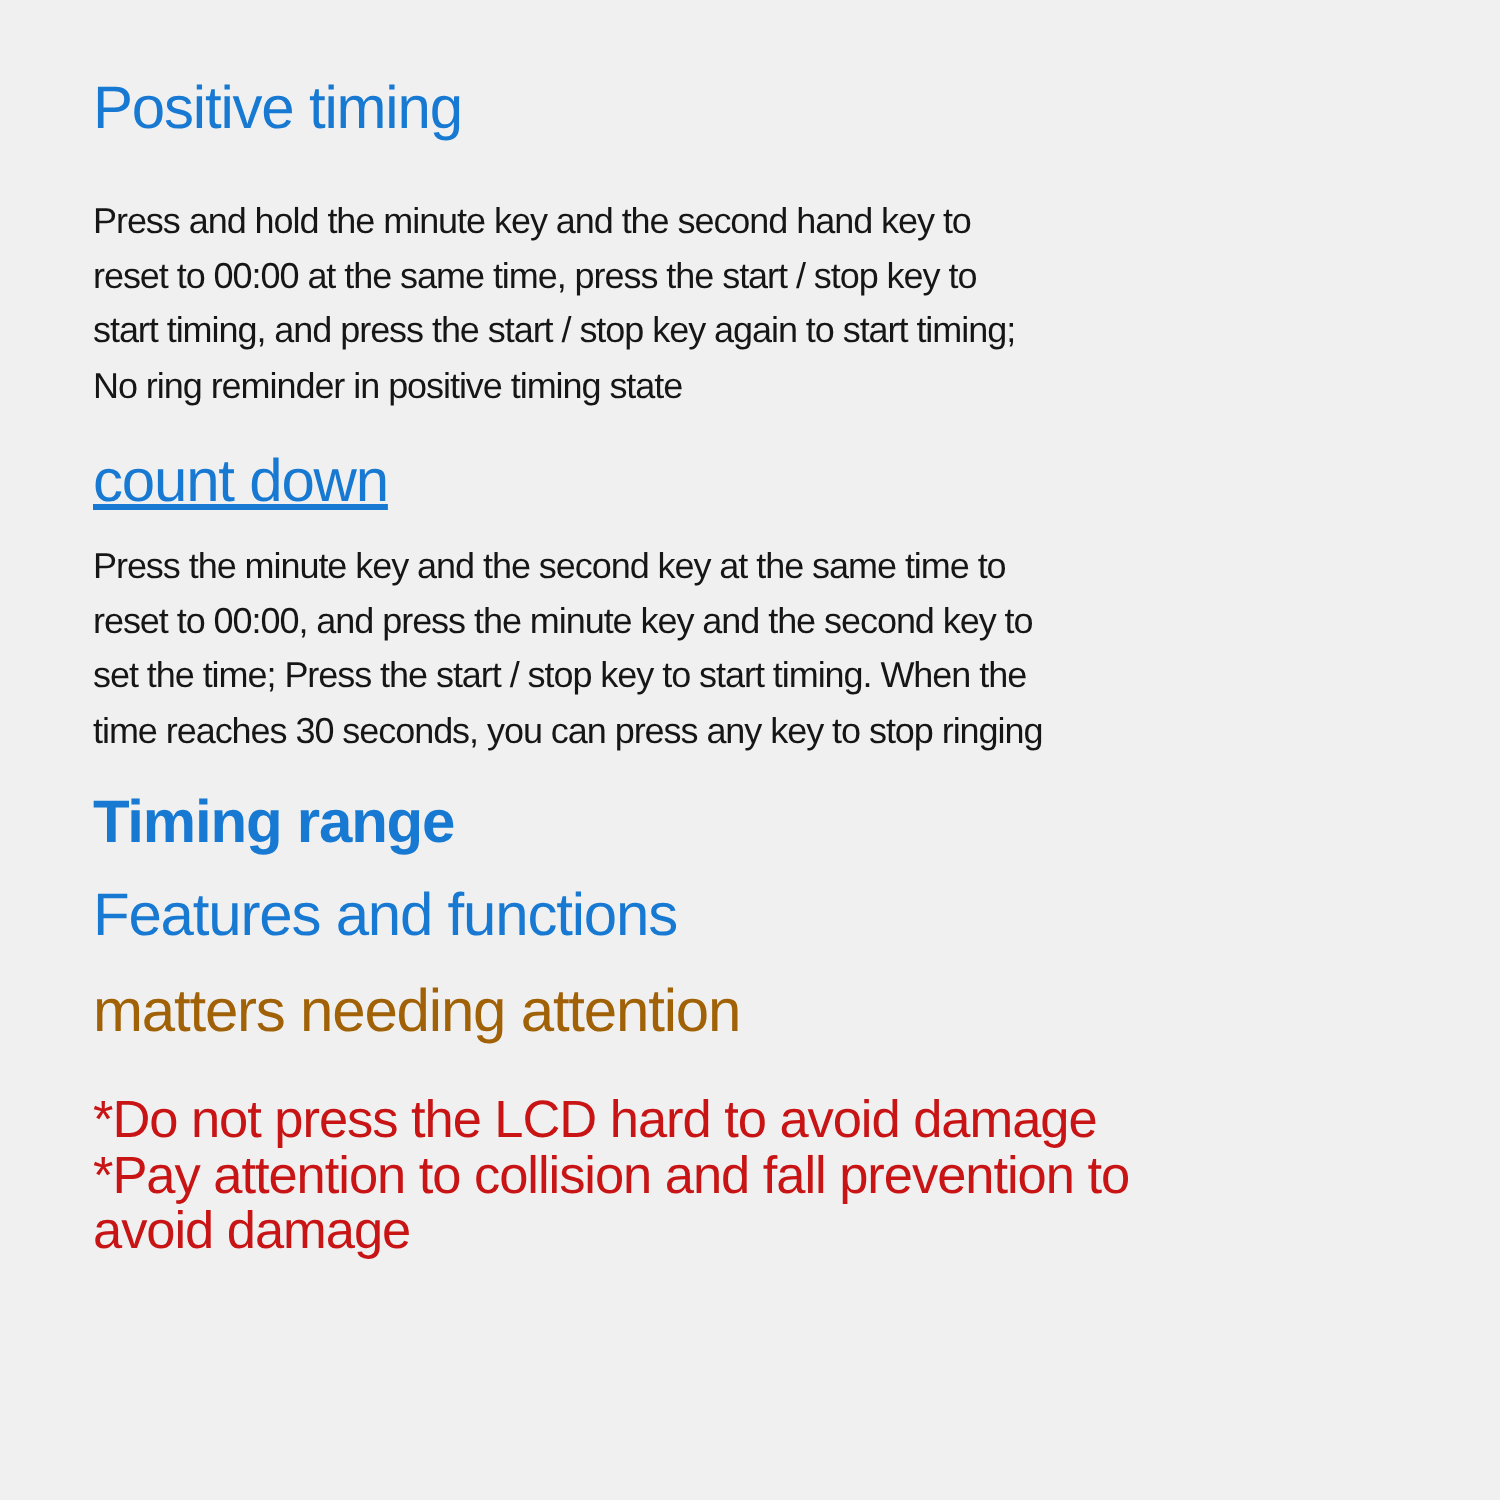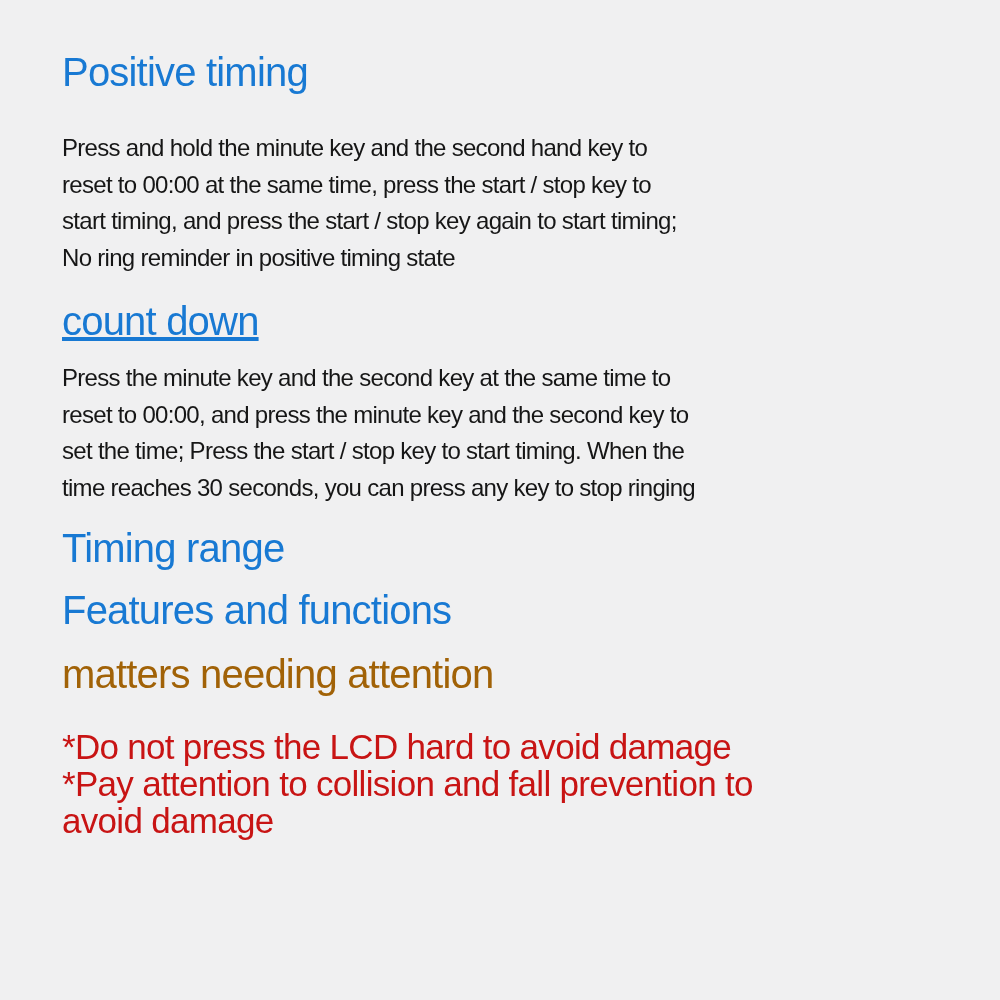--- a/index.html
+++ b/index.html
@@ -40,21 +40,21 @@
     font-size: 35px;
     line-height: 37px;
     color: #c81414;
     margin: 0;
     letter-spacing: -0.7px;
   }
   
   .p-after-h1   { margin-top: 34px; }
   .h-countdown  { margin-top: 21px; text-decoration: underline; }
   .p-countdown  { margin-top: 15px; }
-  .h-range      { margin-top: 18px; }
+  .h-range      { margin-top: 18px; font-weight: bold; }
   .p-range      { margin-top: 28px; }
   .h-features   { margin-top: 14px; }
   .p-features   { margin-top: 20px; }
   .h-attention  { margin-top: 16px; }
   .warnings     { margin-top: 30px; }
 </style>
 </head>
 <body>
 
 <div class="page">

